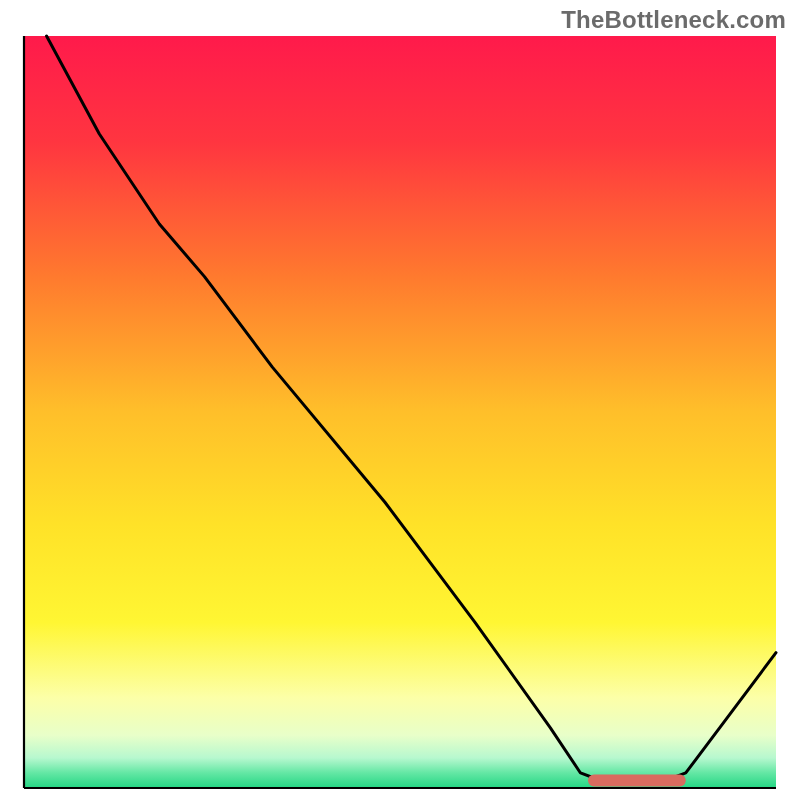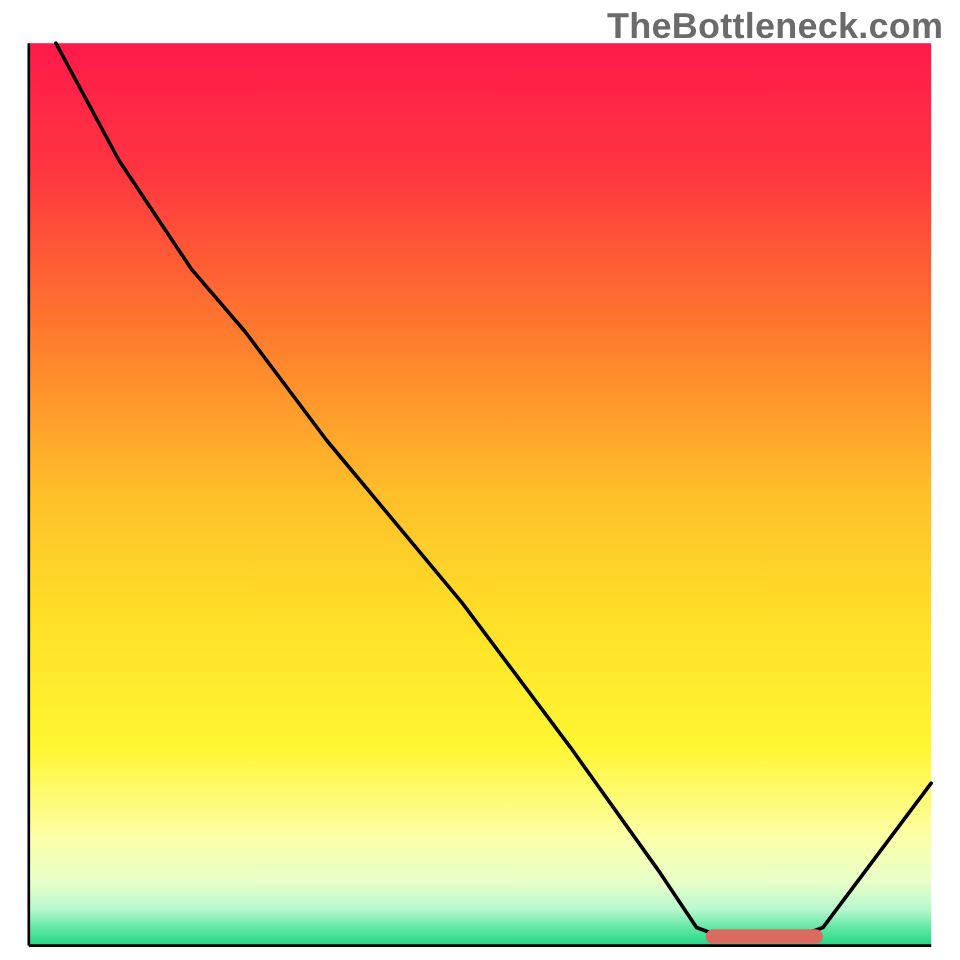--- a/index.html
+++ b/index.html
@@ -13,21 +13,21 @@
   }
   .stage {
     position: relative;
     width: 800px;
     height: 800px;
   }
   .watermark {
     position: absolute;
     top: 6px;
     right: 14px;
-    font-size: 30px;
+    font-size: 24px;
     font-weight: 600;
     color: #6b6b6b;
     letter-spacing: 0.2px;
     user-select: none;
   }
   .chart {
     position: absolute;
     left: 18px;
     top: 30px;
     width: 764px;

